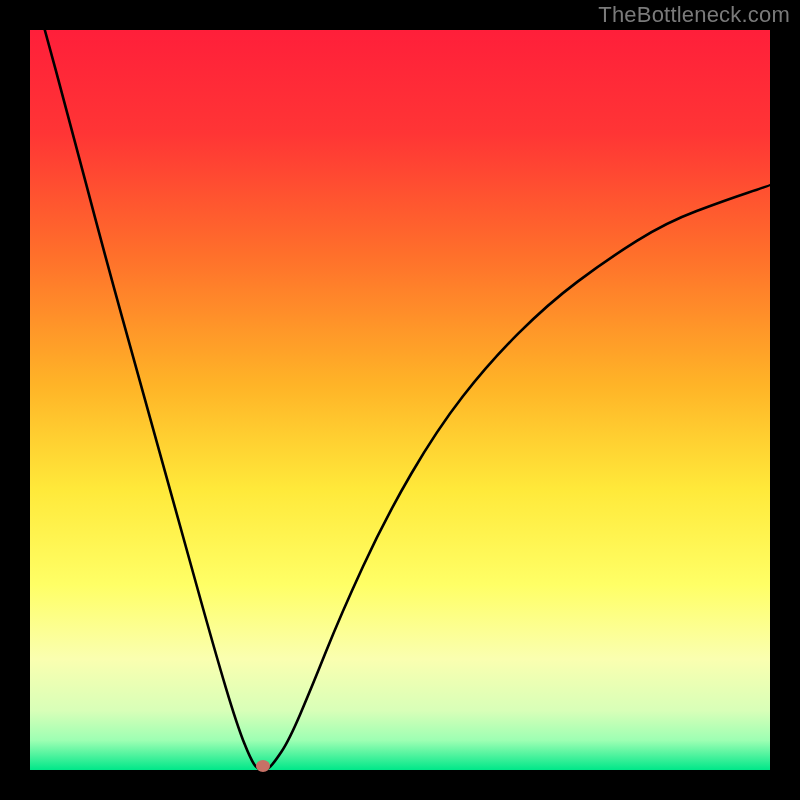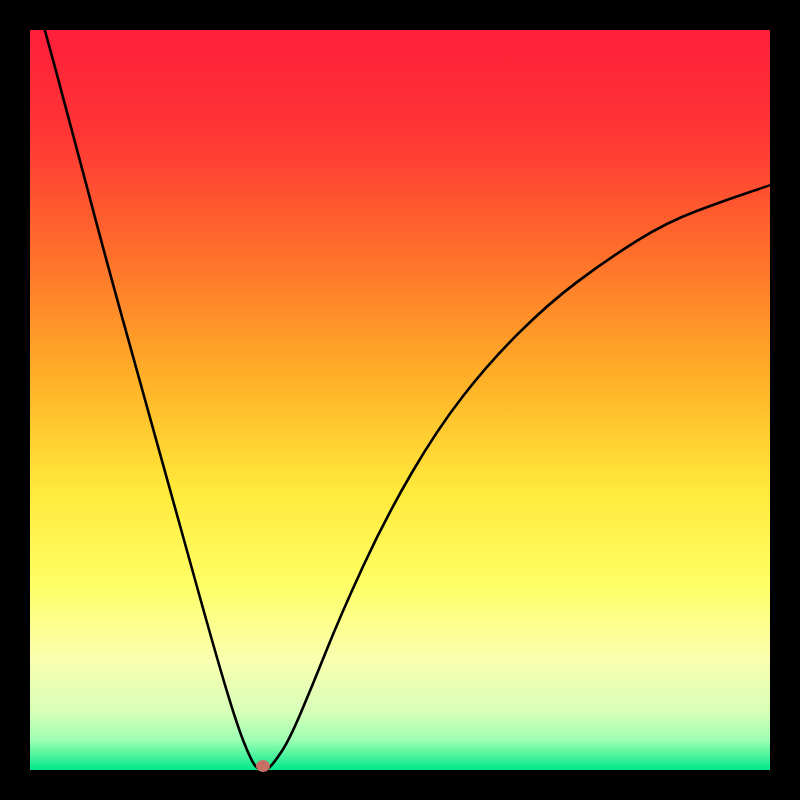--- a/index.html
+++ b/index.html
@@ -55,20 +55,21 @@
     background: #c77166;
     transform: translate(-50%, -50%);
     z-index: 3;
   }
 </style>
 </head>
 <body>
 
 <div class="frame">
 
+  <div class="watermark">TheBottleneck.com</div>
 
   <div class="plot-area" style="--gradient: linear-gradient(to bottom, #ff1f3a 0%, #ff3535 14%, #ff6e2b 30%, #ffb427 48%, #ffe93a 62%, #ffff66 75%, #faffb0 85%, #d8ffb8 92%, #9dffb3 96%, #00e789 100%);">
 
     <svg class="curve-svg" viewBox="0 0 740 740" preserveAspectRatio="none">
       <path id="curve-path" fill="none" stroke="#000000" stroke-width="2.6" stroke-linejoin="round" stroke-linecap="round" d="M 14.8 0.0 Q 14.8 0.0 25.9 40.7 Q 37.0 81.4 55.5 151.7 Q 74.0 222.0 92.5 288.6 Q 111.0 355.2 129.5 421.8 Q 148.0 488.4 166.5 555.0 Q 185.0 621.6 196.1 658.6 Q 207.2 695.6 214.6 714.1 Q 222.0 732.6 225.7 736.3 Q 229.4 740.0 233.1 740.0 Q 236.8 740.0 240.5 736.3 Q 244.2 732.6 251.6 721.5 Q 259.0 710.4 270.1 684.5 Q 281.2 658.6 296.0 621.6 Q 310.8 584.6 333.0 536.5 Q 355.2 488.4 381.1 444.0 Q 407.0 399.6 432.9 366.3 Q 458.8 333.0 488.4 303.4 Q 518.0 273.8 547.6 251.6 Q 577.2 229.4 606.8 210.9 Q 636.4 192.4 666.0 181.3 Q 695.6 170.2 717.8 162.8 T 740.0 155.4"></path>
     </svg>
 
     <div id="min-dot" class="min-dot" style="left: 233.1px; top: 736.3px; background: rgb(199, 113, 102);"></div>
 
   </div>

